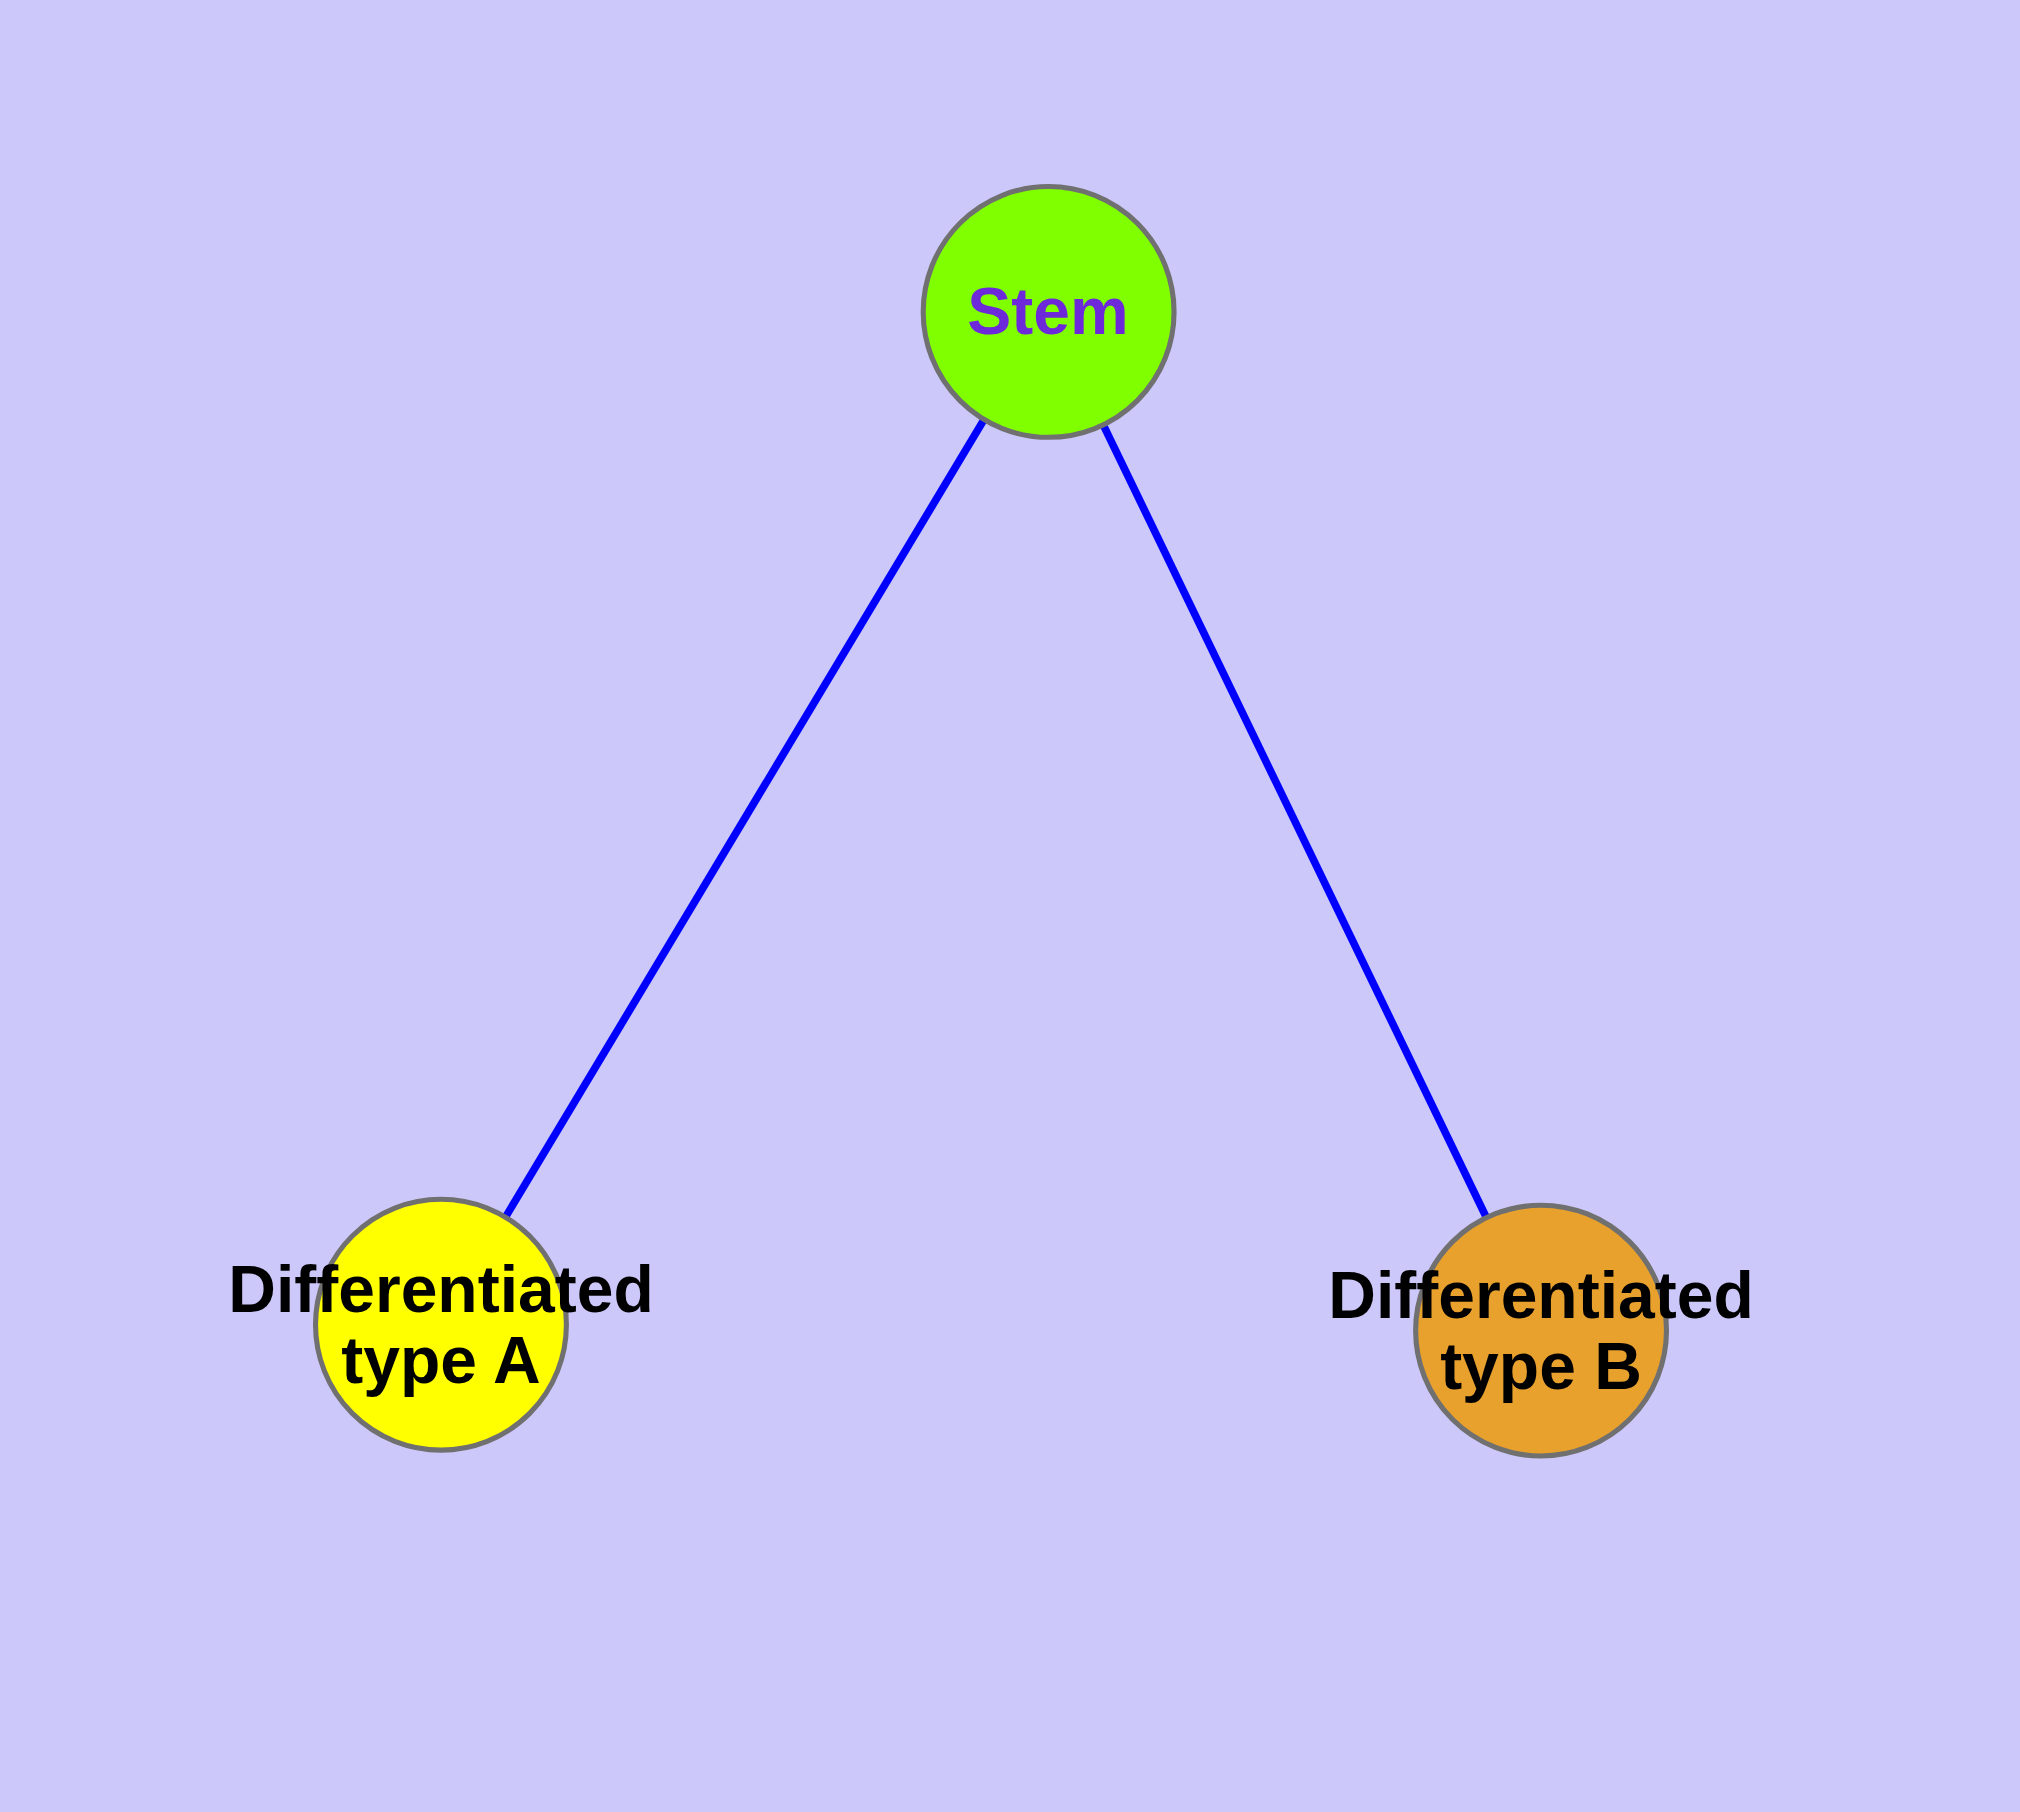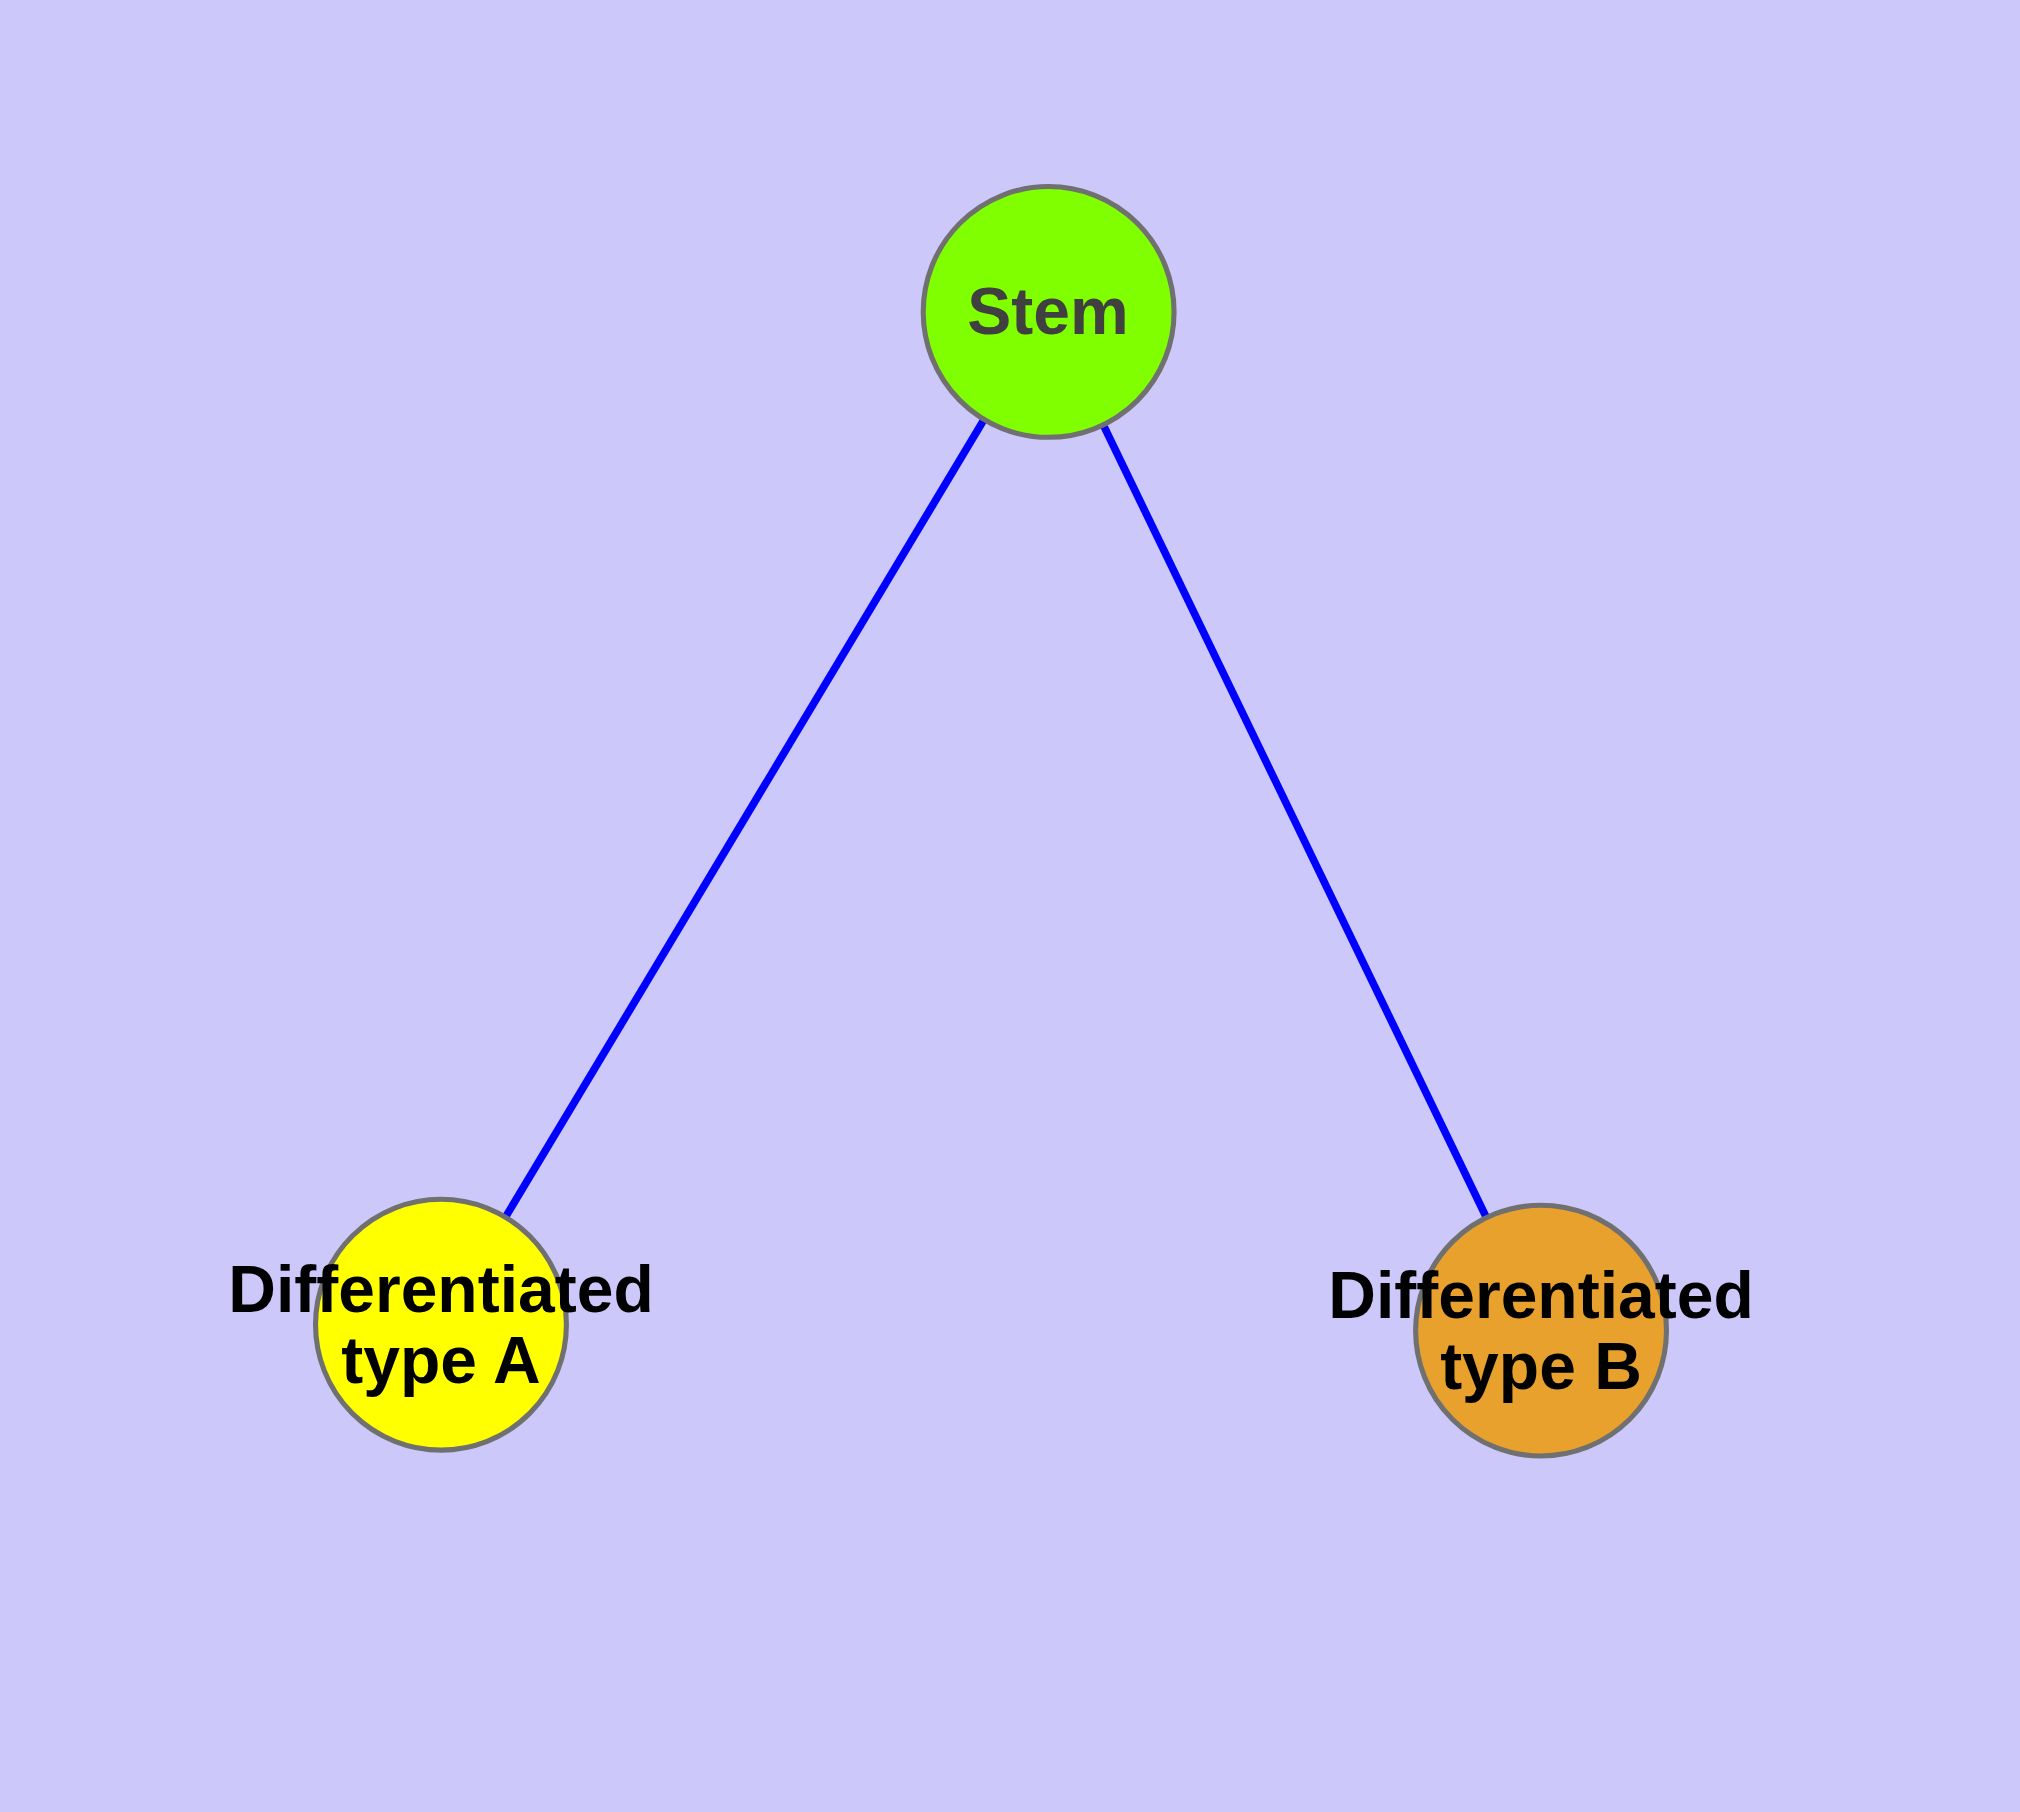--- a/index.html
+++ b/index.html
@@ -44,20 +44,20 @@
         <line x1="1237" y1="368" x2="520" y2="1563" stroke="#0000ff" stroke-width="9" stroke-linecap="butt"></line>
         <line x1="1237" y1="368" x2="1818" y2="1570" stroke="#0000ff" stroke-width="9" stroke-linecap="butt"></line>
       </g>
     <g id="node-layer">
         <circle cx="1237" cy="368" r="148" fill="#7fff00" stroke="#707070" stroke-width="6"></circle>
         <circle cx="520" cy="1563" r="148" fill="#ffff00" stroke="#707070" stroke-width="6"></circle>
         <circle cx="1818" cy="1570" r="148" fill="#e9a12e" stroke="#707070" stroke-width="6"></circle>
       </g>
   </svg>
   <div id="label-layer">
-      <div class="node-label" style="left: 1048px; top: 312px; font-size: 66px; color: #404040;">Stem</div>
+      <div class="node-label" style="left: 1048px; top: 312px; font-size: 66px; color: #6d28d9;">Stem</div>
       <div class="node-label" style="left: 441px; top: 1325px; font-size: 66px; color: rgb(0, 0, 0);">Differentiated
 type A</div>
       <div class="node-label" style="left: 1541px; top: 1331px; font-size: 66px; color: rgb(0, 0, 0);">Differentiated
 type B</div>
     </div>
 </div>
 
 
 </body></html>

